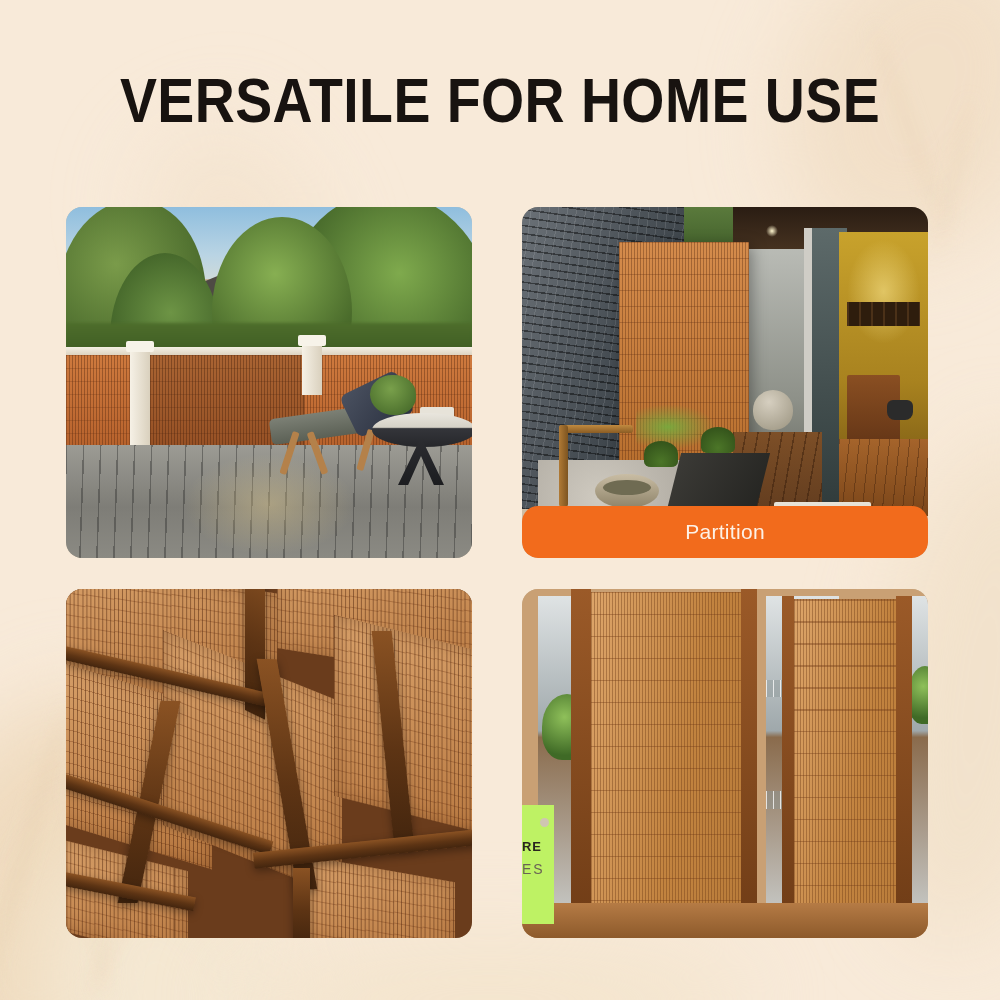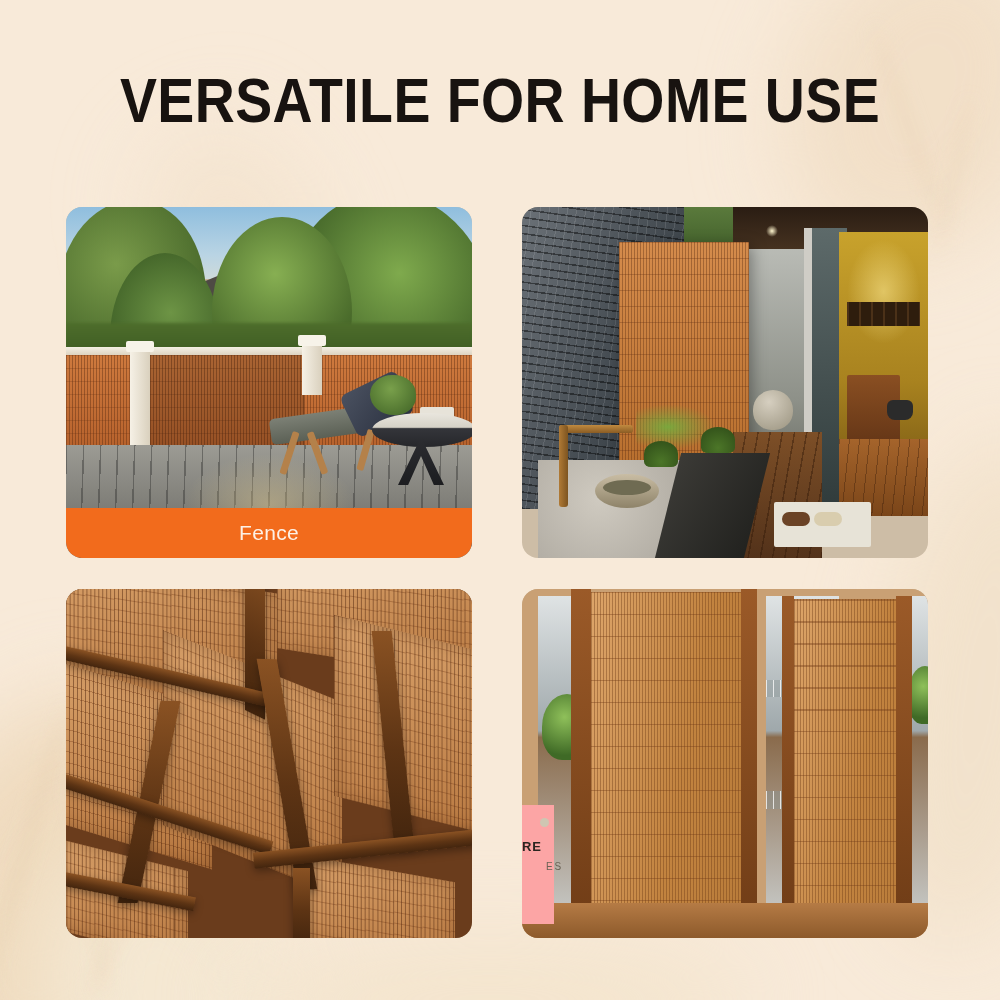--- a/index.html
+++ b/index.html
@@ -182,23 +182,23 @@
   .balcony{position:absolute;background:linear-gradient(180deg,#dfe3e4,#9fa8ab 42%,#8a6b4c 44%,#c7c9c7 100%);}
   .balrail{position:absolute;background:repeating-linear-gradient(90deg,rgba(255,255,255,.75) 0 1px,rgba(0,0,0,0) 1px 7px),rgba(140,150,150,.45);}
   .blind{position:absolute;
        background:
          repeating-linear-gradient(90deg,rgba(106,56,20,.40) 0 1px,rgba(0,0,0,0) 1px 3px),
          repeating-linear-gradient(180deg,rgba(120,64,26,.42) 0 1.5px,rgba(0,0,0,0) 1.5px 22px),
          linear-gradient(100deg,#dda56a,#c2833f 60%,#b97c3a);}
   .frame{position:absolute;background:linear-gradient(180deg,#9b5a28,#6f3c16);}
   .plantd{position:absolute;border-radius:50% 50% 40% 40%;
        background:radial-gradient(circle at 45% 35%,#8fc05a,#3f6a26 75%);}
-  .sign{position:absolute;background:#fca5a5;}
+  .sign{position:absolute;background:#bef264;}
   .sign span{position:absolute;left:4px;color:#2a2520;font-weight:bold;font-size:13px;letter-spacing:1px;}
-  .sign span.sub{font-size:10px;font-weight:normal;letter-spacing:2px;color:#6a6255;padding-left:24px;}
+  .sign span.sub{font-size:14px;font-weight:normal;letter-spacing:2px;color:#6a6255;}
   .sign i.dot{position:absolute;left:22px;top:13px;width:9px;height:9px;border-radius:50%;background:#cfc6b2;}
   .floord{position:absolute;left:0;right:0;bottom:0;height:10%;
        background:linear-gradient(180deg,#b57b45,#8d5a2b);}
 </style>
 </head>
 <body>
 
 <div class="bg-layer">
   <div class="blob b1"></div>
     <div class="blob b2"></div>
@@ -262,21 +262,20 @@
         <div class="lnback"></div>
         <div class="lnleg" style="left:16px;top:48px;width:7px;height:44px;transform:rotate(18deg);"></div>
         <div class="lnleg" style="left:44px;top:48px;width:7px;height:44px;transform:rotate(-20deg);"></div>
         <div class="lnleg" style="left:92px;top:46px;width:7px;height:42px;transform:rotate(16deg);"></div>
       </div>
       <div class="plant"></div>
       <div class="pot"></div>
       <div class="table"></div>
       <div class="tlegs"></div>
     </div>
-    <div class="label">Fence</div>
   </div>
 
   <div class="card c2">
     <div class="photo">
       <div class="skygap"></div>
       <div class="eave"></div>
       <div class="eavelight"></div>
       <div class="brickwall"></div>
       <div class="greywall"></div>
       <div class="screen"></div>
@@ -297,20 +296,21 @@
       <div class="basinA">
           <i></i>
         </div>
       <div class="basinB"></div>
       <div class="spoutarm"></div>
       <div class="spout"></div>
       <div class="mat"></div>
       <div class="slipper" style="left:64%;"></div>
       <div class="slipper w" style="left:72%;"></div>
     </div>
+    <div class="label">Partition</div>
   </div>
 
   <div class="card c3">
     <div class="photo">
       <div class="ceilbg"></div>
       <div class="panel" style="left:-6%;top:-4%;width:58%;height:36%;transform:skewY(9deg);"></div>
       <div class="panel" style="left:52%;top:-8%;width:56%;height:30%;transform:skewY(9deg);"></div>
       <div class="panel" style="left:-10%;top:26%;width:46%;height:46%;transform:skewY(17deg);"></div>
       <div class="panel" style="left:24%;top:22%;width:44%;height:56%;transform:skewY(22deg);"></div>
       <div class="panel" style="left:66%;top:14%;width:46%;height:52%;transform:skewY(14deg);"></div>

